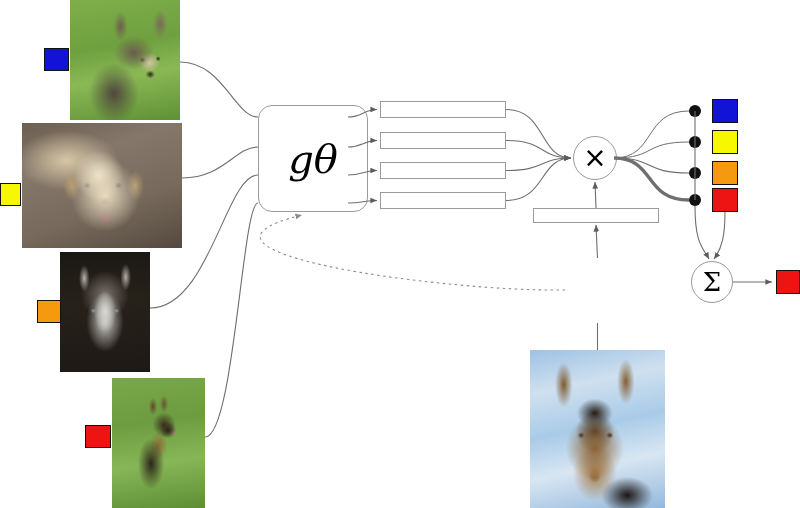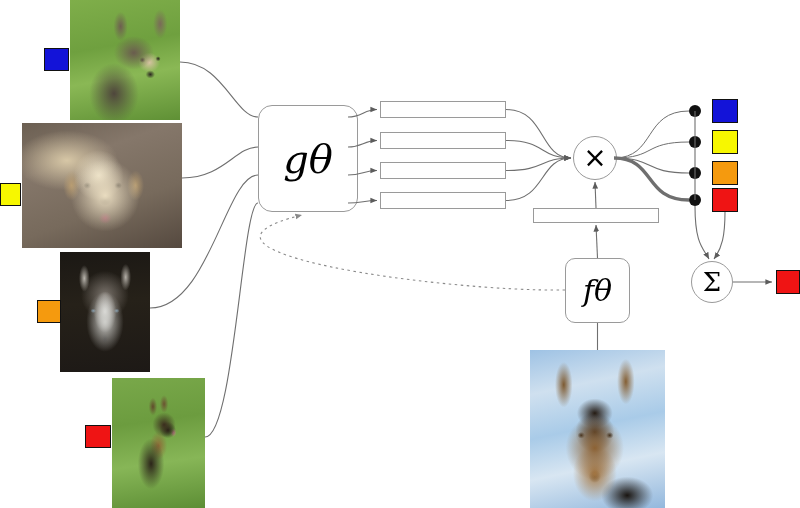--- a/index.html
+++ b/index.html
@@ -30,25 +30,22 @@
   <div class="photo" id="ph-1" title="yellow labrador lying down" style="left: 22px; top: 123px; width: 160px; height: 125px; background-image: radial-gradient(30% 40% at 52% 58%, rgb(233, 220, 192) 0%, rgba(233, 220, 192, 0) 72%), radial-gradient(20% 26% at 48% 42%, rgb(240, 230, 205) 0%, rgba(240, 230, 205, 0) 78%), radial-gradient(4.5% 5% at 52% 62%, rgb(36, 29, 24) 0%, rgba(36, 29, 24, 0) 82%), radial-gradient(3% 3.4% at 41% 50%, rgb(26, 21, 17) 0%, rgba(26, 21, 17, 0) 80%), radial-gradient(3% 3.4% at 60% 50%, rgb(26, 21, 17) 0%, rgba(26, 21, 17, 0) 80%), radial-gradient(5% 6% at 52% 76%, rgb(155, 85, 101) 0%, rgba(155, 85, 101, 0) 80%), radial-gradient(7% 16% at 31% 50%, rgb(185, 157, 114) 0%, rgba(185, 157, 114, 0) 75%), radial-gradient(7% 16% at 71% 50%, rgb(181, 154, 112) 0%, rgba(181, 154, 112, 0) 75%), radial-gradient(40% 30% at 28% 30%, rgb(215, 199, 166) 0%, rgba(215, 199, 166, 0) 80%), linear-gradient(160deg, rgb(107, 95, 82) 0%, rgb(133, 119, 106) 30%, rgb(119, 106, 92) 64%, rgb(85, 73, 63) 100%);"></div>
   <div class="photo" id="ph-2" title="siberian husky face" style="left: 60px; top: 252px; width: 90px; height: 120px; background-image: radial-gradient(28% 34% at 50% 58%, rgb(207, 207, 203) 0%, rgba(207, 207, 203, 0) 74%), radial-gradient(16% 22%, rgb(239, 239, 236) 0%, rgba(239, 239, 236, 0) 78%), radial-gradient(4% 4.5% at 50% 72%, rgb(22, 19, 18) 0%, rgba(22, 19, 18, 0) 82%), radial-gradient(4% 2.4% at 37% 49%, rgb(110, 141, 163) 0%, rgba(110, 141, 163, 0) 78%), radial-gradient(4% 2.4% at 63% 49%, rgb(110, 141, 163) 0%, rgba(110, 141, 163, 0) 78%), radial-gradient(8% 15% at 27% 22%, rgb(185, 181, 173) 0%, rgba(185, 181, 173, 0) 74%), radial-gradient(8% 15% at 73% 21%, rgb(179, 174, 166) 0%, rgba(179, 174, 166, 0) 74%), radial-gradient(34% 26% at 50% 36%, rgb(122, 115, 108) 0%, rgba(122, 115, 108, 0) 78%), linear-gradient(175deg, rgb(27, 24, 20) 0%, rgb(38, 33, 25) 42%, rgb(29, 25, 22) 100%);"></div>
   <div class="photo" id="ph-3" title="german shepherd sitting on grass" style="left: 112px; top: 378px; width: 93px; height: 130px; background-image: radial-gradient(17% 13% at 56% 36%, rgb(59, 45, 30) 0%, rgba(59, 45, 30, 0) 74%), radial-gradient(11% 8% at 60% 40%, rgb(29, 23, 18) 0%, rgba(29, 23, 18, 0) 80%), radial-gradient(6% 9% at 44% 22%, rgb(97, 74, 44) 0%, rgba(97, 74, 44, 0) 76%), radial-gradient(6% 9% at 56% 20%, rgb(107, 83, 49) 0%, rgba(107, 83, 49, 0) 76%), radial-gradient(19% 26% at 42% 66%, rgb(43, 36, 25) 0%, rgba(43, 36, 25, 0) 75%), radial-gradient(12% 14% at 50% 52%, rgb(142, 107, 56) 0%, rgba(142, 107, 56, 0) 78%), radial-gradient(4% 4% at 66% 42%, rgb(192, 122, 134) 0%, rgba(192, 122, 134, 0) 82%), linear-gradient(172deg, rgb(121, 168, 74) 0%, rgb(108, 156, 63) 34%, rgb(135, 182, 87) 64%, rgb(93, 142, 53) 100%);"></div>
   <div class="photo" id="ph-q" title="german shepherd portrait against sky" style="left: 530px; top: 350px; width: 135px; height: 158px; background-image: radial-gradient(30% 28% at 48% 62%, rgb(140, 98, 52) 0%, rgba(140, 98, 52, 0) 72%), radial-gradient(19% 17% at 48% 52%, rgb(58, 42, 28) 0%, rgba(58, 42, 28, 0) 76%), radial-gradient(22% 24% at 48% 78%, rgb(168, 122, 69) 0%, rgba(168, 122, 69, 0) 74%), radial-gradient(5.5% 5% at 48% 80%, rgb(23, 18, 14) 0%, rgba(23, 18, 14, 0) 82%), radial-gradient(3.4% 2.6% at 38% 54%, rgb(20, 16, 12) 0%, rgba(20, 16, 12, 0) 80%), radial-gradient(3.4% 2.6% at 59% 54%, rgb(20, 16, 12) 0%, rgba(20, 16, 12, 0) 80%), radial-gradient(9% 20% at 25% 22%, rgb(125, 90, 49) 0%, rgba(125, 90, 49, 0) 72%), radial-gradient(9% 20% at 71% 20%, rgb(132, 95, 52) 0%, rgba(132, 95, 52, 0) 72%), radial-gradient(17% 12% at 48% 40%, rgb(36, 26, 18) 0%, rgba(36, 26, 18, 0) 78%), radial-gradient(26% 16% at 72% 92%, rgb(26, 21, 17) 0%, rgba(26, 21, 17, 0) 74%), linear-gradient(168deg, rgb(158, 194, 228) 0%, rgb(207, 224, 239) 24%, rgb(169, 203, 232) 48%, rgb(216, 230, 242) 70%, rgb(147, 184, 221) 100%);"></div>
 
   <div class="swatch" id="sw-0" style="left: 44px; top: 48px; width: 25px; height: 23px; background: rgb(19, 19, 216);"></div>
   <div class="swatch" id="sw-1" style="left: 0px; top: 183px; width: 21px; height: 23px; background: rgb(247, 247, 0);"></div>
   <div class="swatch" id="sw-2" style="left: 37px; top: 300px; width: 24px; height: 23px; background: rgb(245, 154, 14);"></div>
   <div class="swatch" id="sw-3" style="left: 85px; top: 425px; width: 26px; height: 23px; background: rgb(239, 20, 20);"></div>
 
-  <div class="mathbox" id="box-g" style="left: 258px; top: 105px; width: 100px; height: 107px;">
+  <div class="mathbox" id="box-g" style="left: 258px; top: 105px; width: 110px; height: 107px;">
     <span style="font-size: 40px;">gθ</span>
-  </div>
-  <div class="mathbox" id="box-f" style="left: 565px; top: 258px; width: 65px; height: 65px; border-radius: 10px;">
-    <span style="font-size: 30px;">fθ</span>
   </div>
 
   <div class="featbar" id="fb-0" style="left: 380px; top: 101px; width: 126px; height: 17px;"></div>
   <div class="featbar" id="fb-1" style="left: 380px; top: 132px; width: 126px; height: 17px;"></div>
   <div class="featbar" id="fb-2" style="left: 380px; top: 162px; width: 126px; height: 17px;"></div>
   <div class="featbar" id="fb-3" style="left: 380px; top: 192px; width: 126px; height: 17px;"></div>
   <div class="featbar" id="fb-q" style="left: 533px; top: 208px; width: 126px; height: 15px;"></div>
 
   <div class="opnode" id="node-x" style="left: 573px; top: 136px; width: 44px; height: 44px;">
     <span style="font-size: 28px;">×</span>

